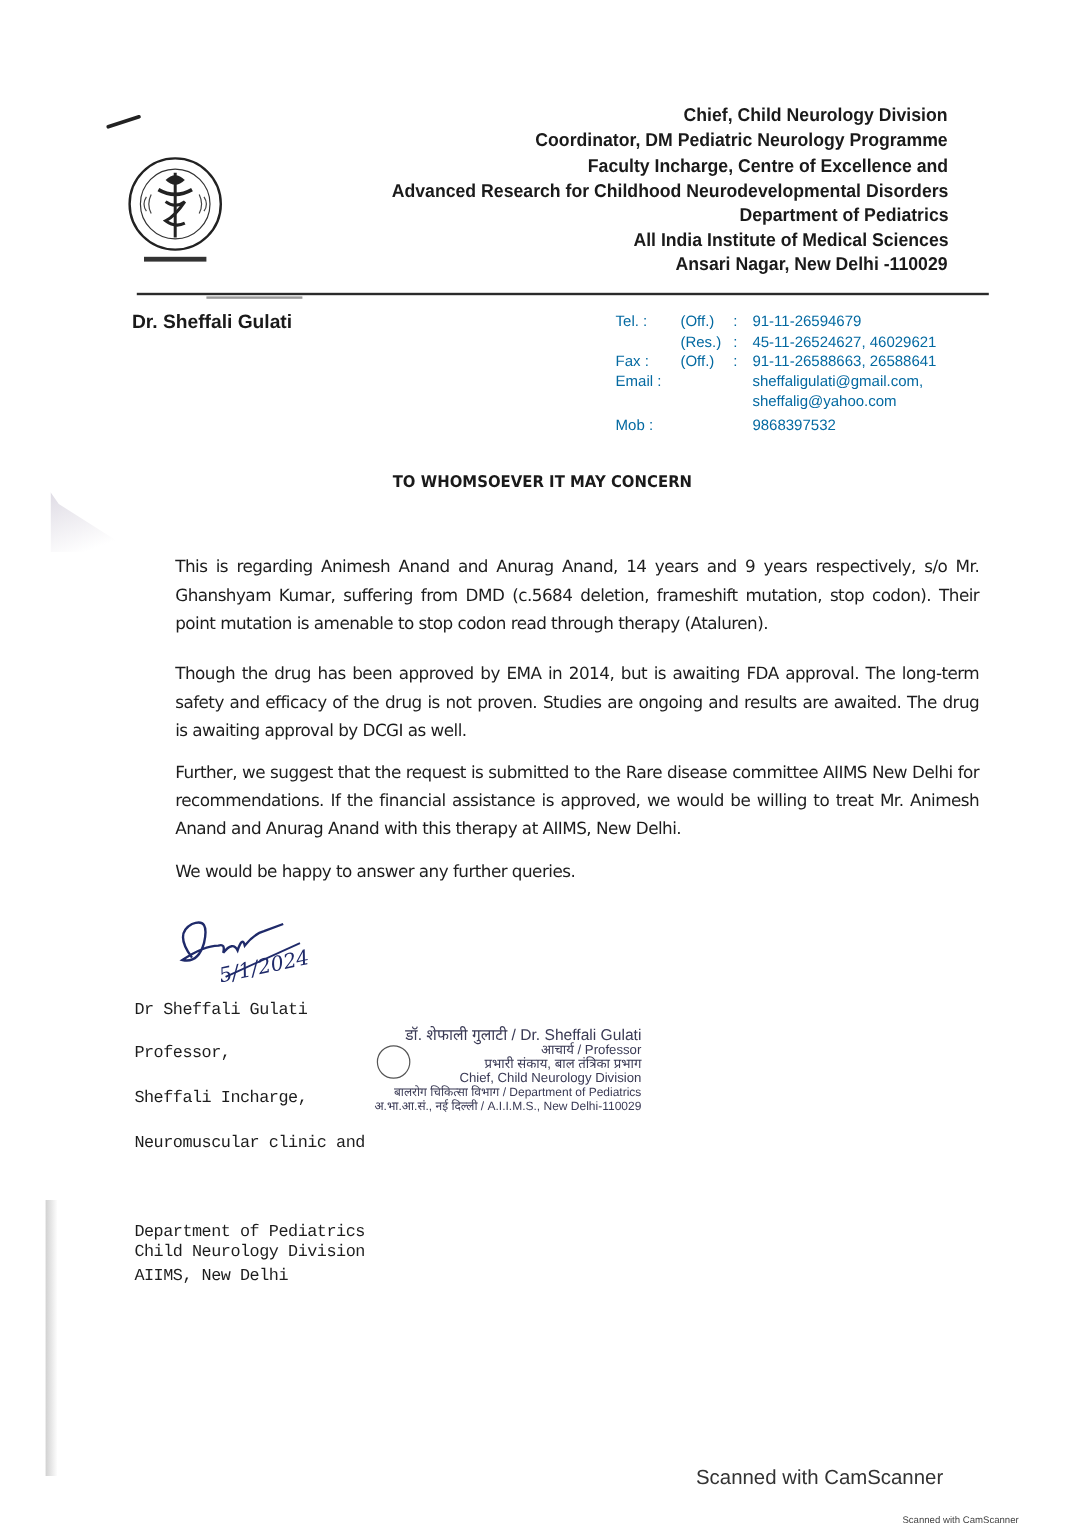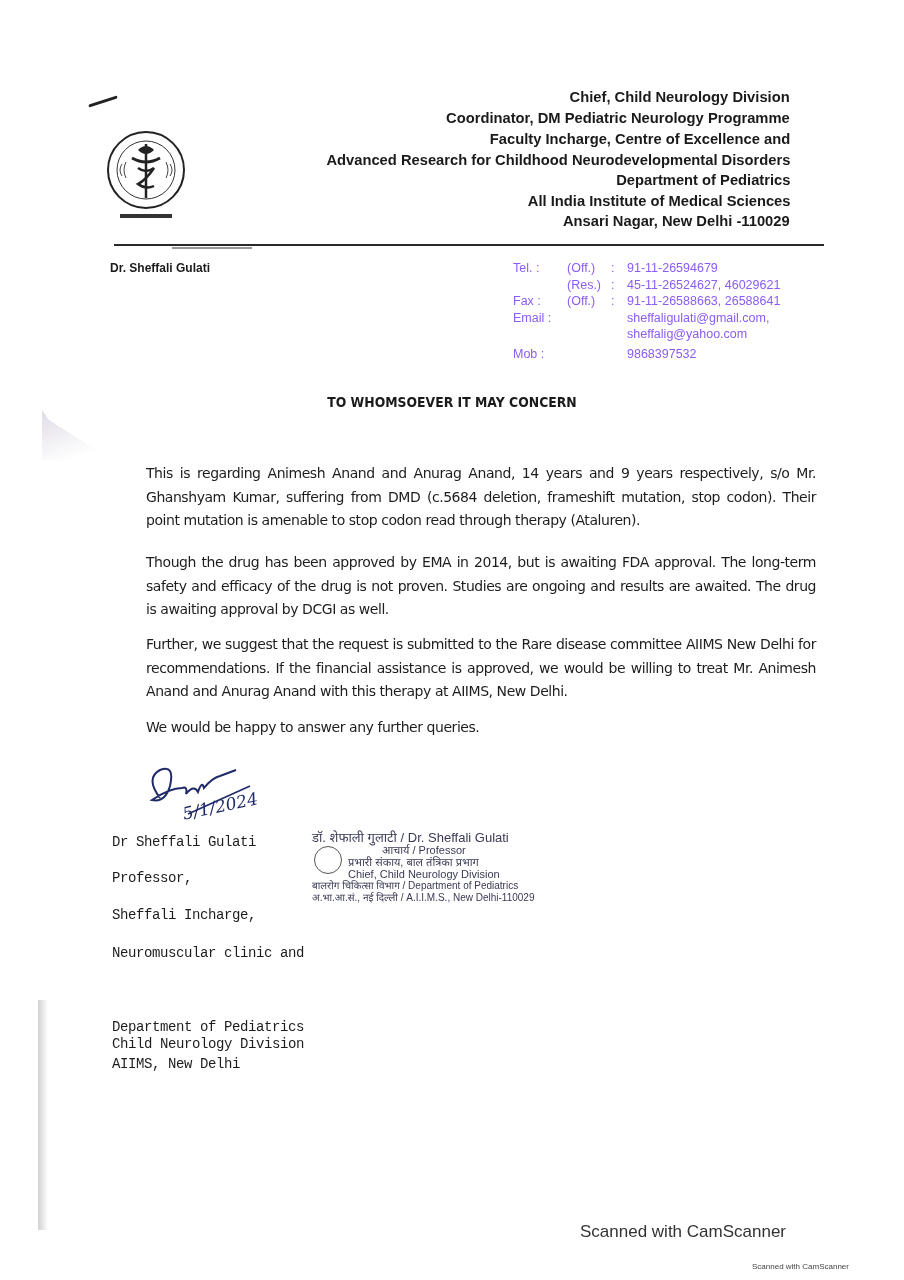--- a/index.html
+++ b/index.html
@@ -4,30 +4,30 @@
 <style>
   html, body { margin:0; padding:0; }
   body { width:904px; height:1280px; background:#ffffff; position:relative; overflow:hidden;
          font-family:"Liberation Sans", sans-serif; color:#1c1c1c; }
   .abs { position:absolute; }
   .hdr-line { position:absolute; right:114px; font-weight:bold; font-size:15.5px; white-space:nowrap; color:#1a1a1a; font-family:"Liberation Sans", sans-serif; transform:scaleX(0.95); transform-origin:right center; }
   .logo { position:absolute; left:98px; top:128px; width:96px; height:96px; }
   .pen-mark { position:absolute; left:88px; top:100px; width:30px; height:3px; background:#222; transform:rotate(-18deg); border-radius:2px; }
   .sep { position:absolute; left:114px; top:244px; width:710px; height:2px; background:#2a2a2a; }
   .sep2 { position:absolute; left:172px; top:247px; width:80px; height:2px; background:#999; }
-  .doc-name { position:absolute; left:110px; top:258px; font-weight:bold; font-size:12px; line-height:21px; color:#1a1a1a; }
-  .contact { position:absolute; left:513px; top:260px; font-size:12.5px; line-height:16.5px; color:#8b5cf6; }
+  .doc-name { position:absolute; left:110px; top:258px; font-weight:bold; font-size:16px; line-height:21px; color:#1a1a1a; }
+  .contact { position:absolute; left:513px; top:260px; font-size:12.5px; line-height:16.5px; color:#0369a1; }
   .contact .row { display:flex; }
   .contact .c1 { width:54px; }
   .contact .c2 { width:44px; }
   .contact .c3 { width:16px; }
   .subject { position:absolute; left:0; width:904px; top:394px; text-align:center; font-weight:bold; font-size:13.5px; color:#1a1a1a; font-family:"DejaVu Sans", sans-serif; transform:scaleX(0.92); }
   .body-text { position:absolute; left:114px; width:670px; font-size:14px; line-height:23.5px; text-align:justify; color:#1d1d1d; font-family:"DejaVu Sans", sans-serif; letter-spacing:-0.45px;margin-left:32px; }
   .sig-block { position:absolute; left:112px; font-size:14px; color:#1d1d1d; font-family:Liberation Mono, monospace; letter-spacing:-0.4px; }
-  .stamp { position:absolute; left:312px; top:832px; color:#3a3a55; font-size:11px; line-height:12px; }
+  .stamp { position:absolute; left:312px; top:857px; color:#3a3a55; font-size:11px; line-height:12px;text-align:right; }
   .stamp .big { font-size:13px; }
   .stamp .seal { position:absolute; left:2px; top:14px; width:26px; height:26px; border:1.5px solid #555; border-radius:50%; }
   .cam-big { position:absolute; left:580px; top:1222px; font-size:17px; color:#333; font-family:"Liberation Sans", sans-serif; }
   .cam-small { position:absolute; left:752px; top:1262px; font-size:8px; color:#444; font-family:"Liberation Sans", sans-serif; }
   .shadow1 { position:absolute; left:42px; top:410px; width:70px; height:50px; background:linear-gradient(160deg,#d7d3de 0%, #ffffff 80%); clip-path:polygon(0 0, 10% 20%, 100% 100%, 0 100%); opacity:0.8; }
   .shadow2 { position:absolute; left:38px; top:1000px; width:10px; height:230px; background:linear-gradient(90deg,#bdbdbd,#ffffff); opacity:0.7; }
 </style>
 </head>
 <body>
 

